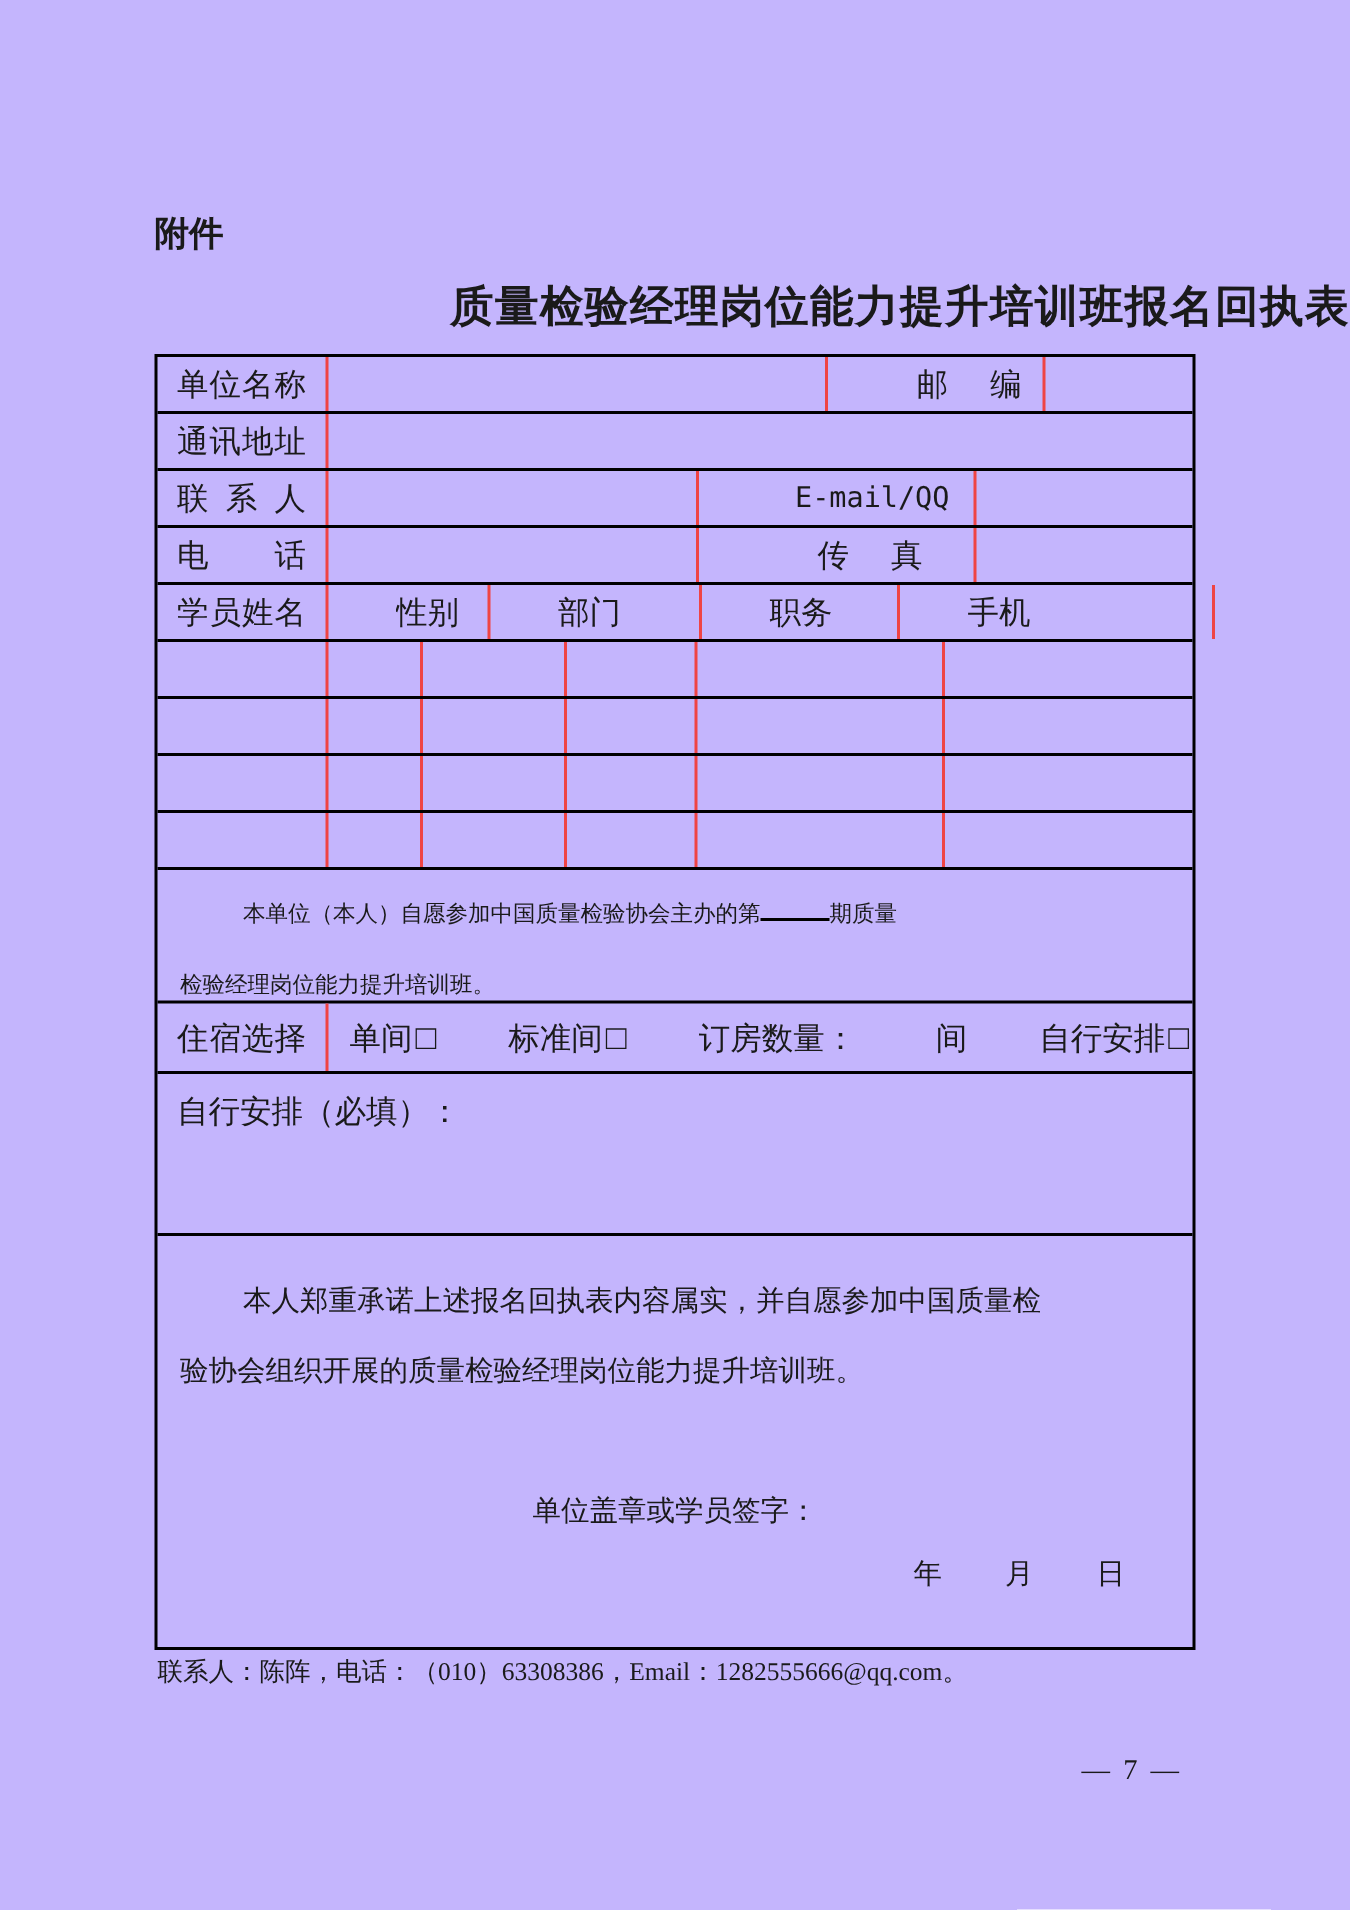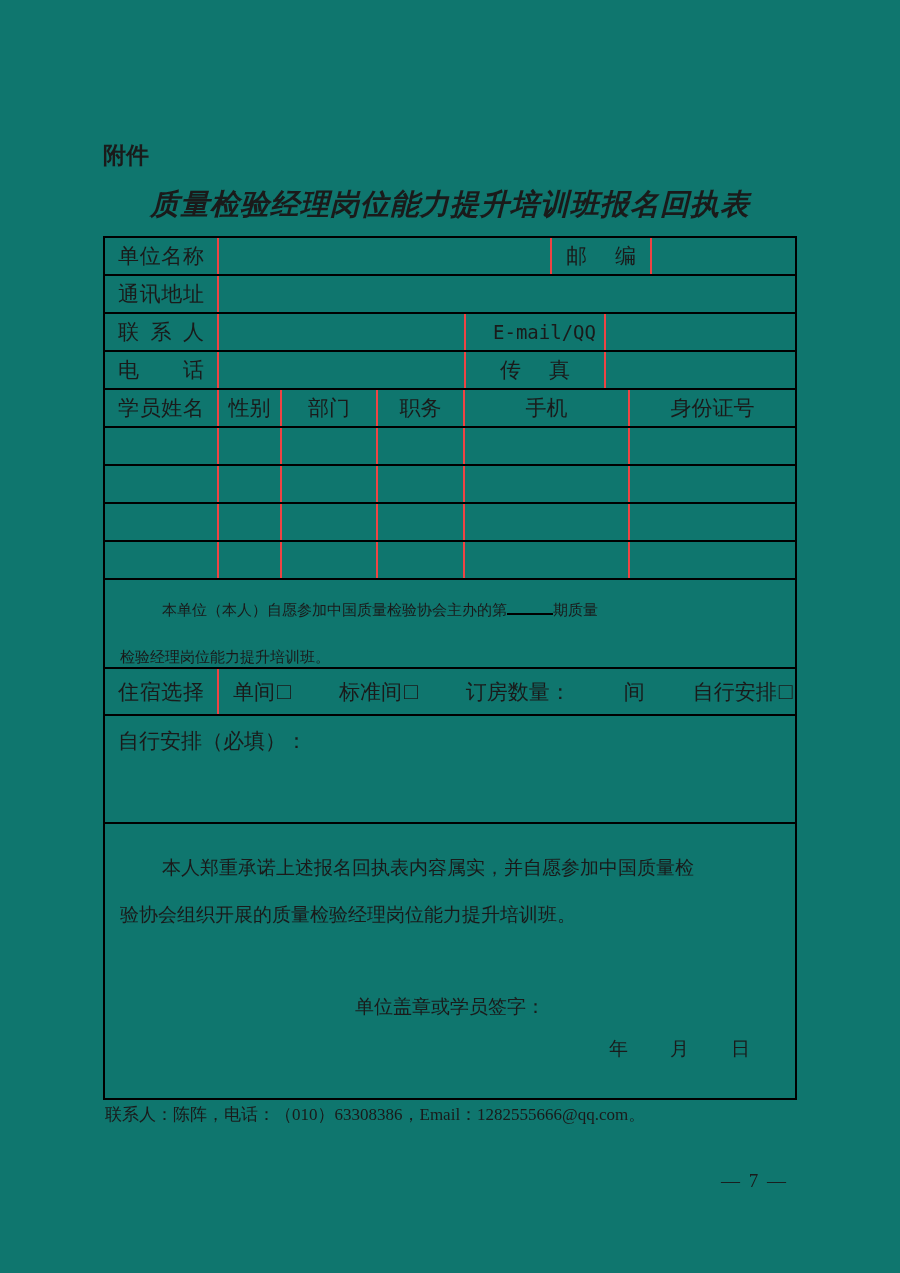--- a/index.html
+++ b/index.html
@@ -1,44 +1,43 @@
 <!DOCTYPE html>
 <html><head>
 <meta charset="utf-8">
 <style>
   * { margin: 0; padding: 0; box-sizing: border-box; }
   html, body { background: #ffffff; }
   .page {
     position: relative;
     width: 900px;
     height: 1273px;
-    background: #0f766e;
+    background: #c4b5fd;
     color: #1a1a1a;
     font-family: "Liberation Serif", "DejaVu Serif", serif;
     overflow: hidden;
   }
   .attachment {
     position: absolute;
     left: 103px;
     top: 140px;
     font-size: 23px;
     font-family: "Liberation Sans", "DejaVu Sans", sans-serif;
     font-weight: bold;
   }
   .doc-title {
     position: absolute;
     left: 0;
     right: 0;
     top: 185px;
-    text-align: center;
+    text-align: right;
     font-size: 29px;
     font-weight: bold;
     font-family: "Liberation Sans", "DejaVu Sans", sans-serif;
     letter-spacing: 1px;
-    font-style: italic;
   }
   .form-table {
     position: absolute;
     left: 103px;
     top: 236px;
     width: 694px;
     border: 2px solid #000;
   }
   .row { display: flex; border-bottom: 2px solid #000; }
   .row:last-child { border-bottom: none; }
@@ -68,21 +67,21 @@
     text-align: justify;
     text-align-last: justify;
   }
   .jmini {
     display: block;
     width: 70px;
     margin: 0 auto;
     text-align: justify;
     text-align-last: justify;
   }
-  .centered { justify-content: center; text-align: center; }
+  .centered { justify-content: flex-start; text-align: center; margin-left: 45px; }
   .mono { font-family: "DejaVu Sans Mono", "Liberation Mono", monospace; font-size: 19px; padding-left: 19px; }
   .para-cell {
     display: block;
     height: 87px;
     padding: 7px 15px 0 15px;
     font-size: 15px;
     line-height: 47px;
     text-indent: 42px;
   }
   .blank-underline {

